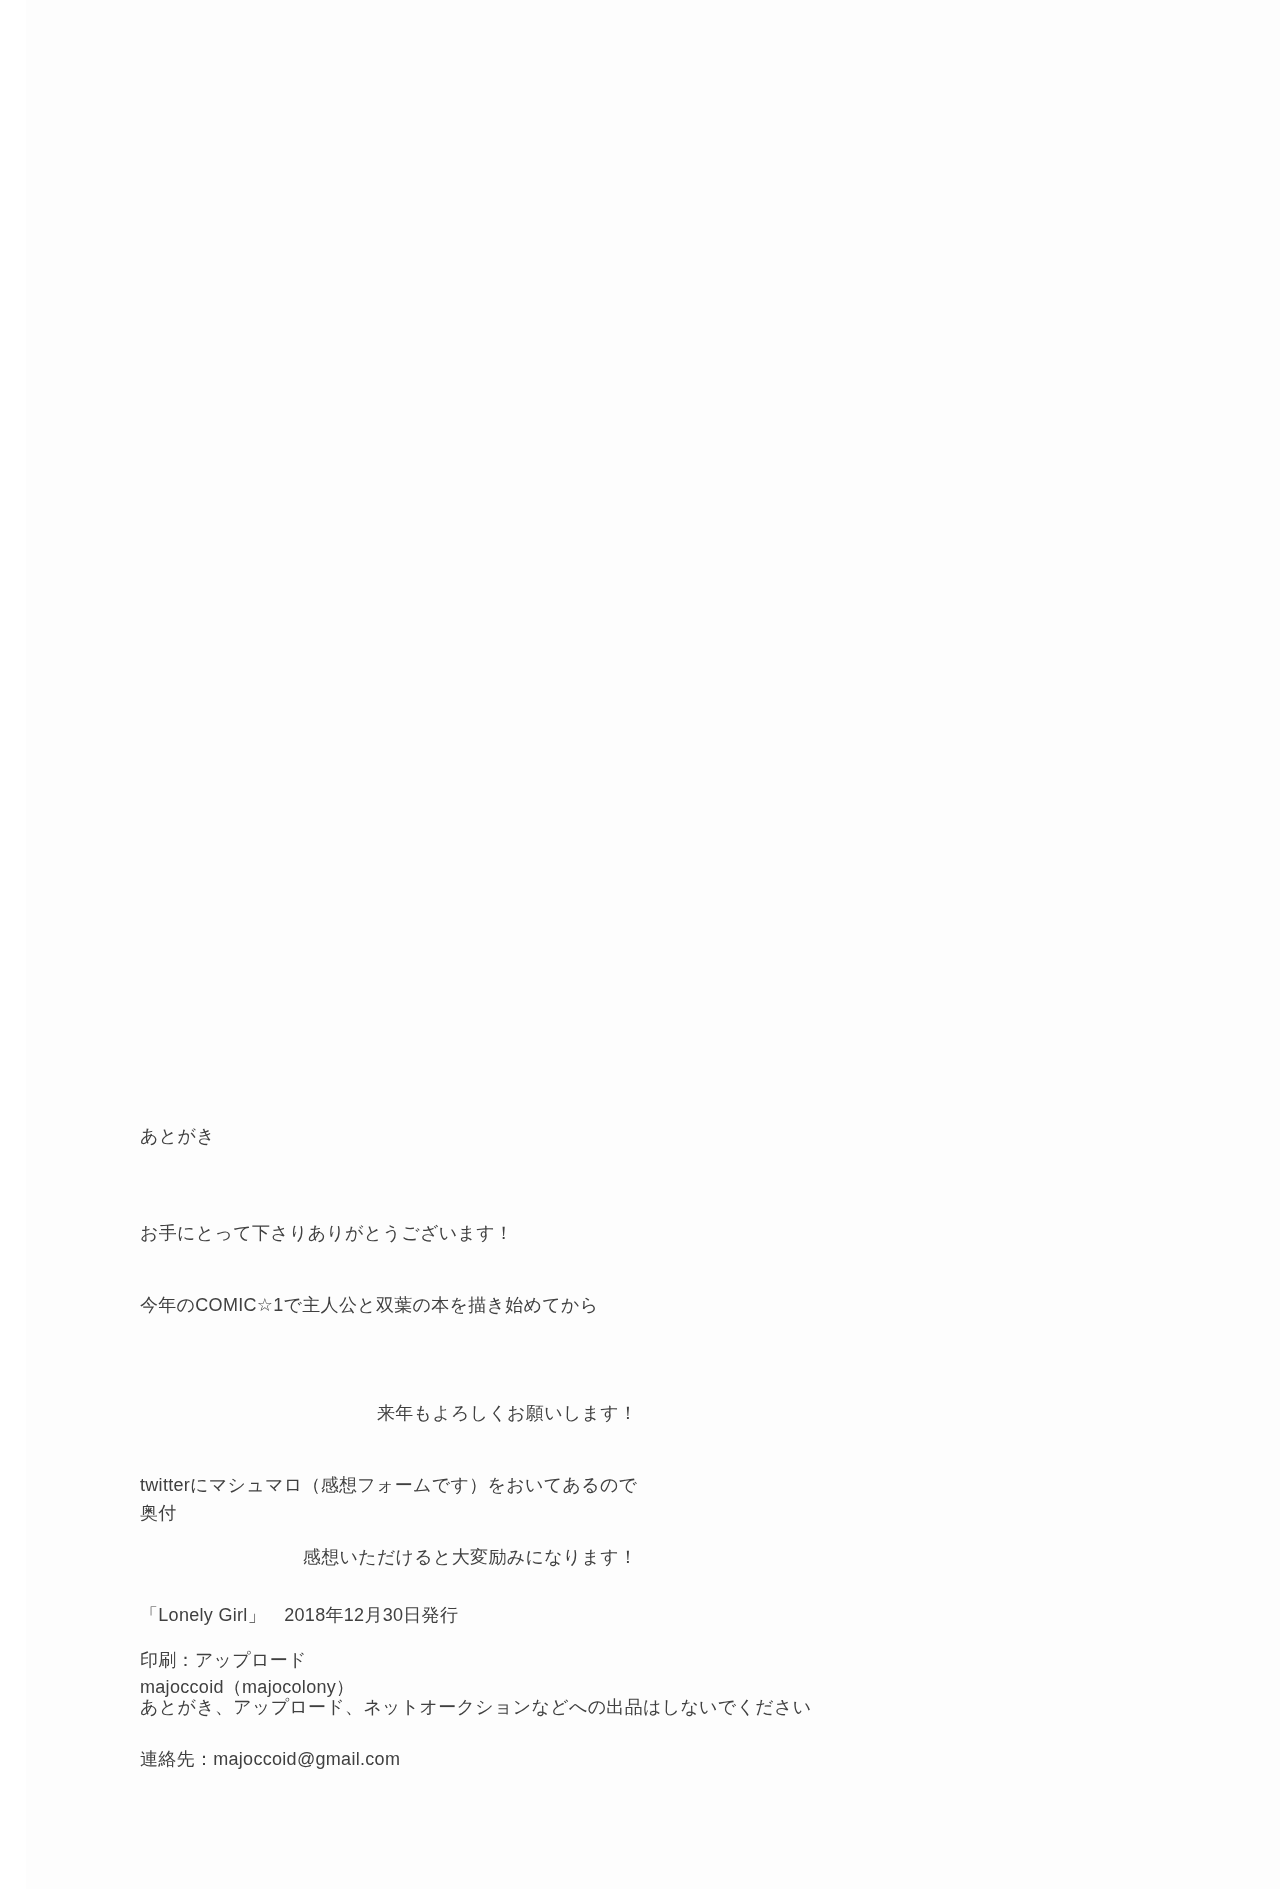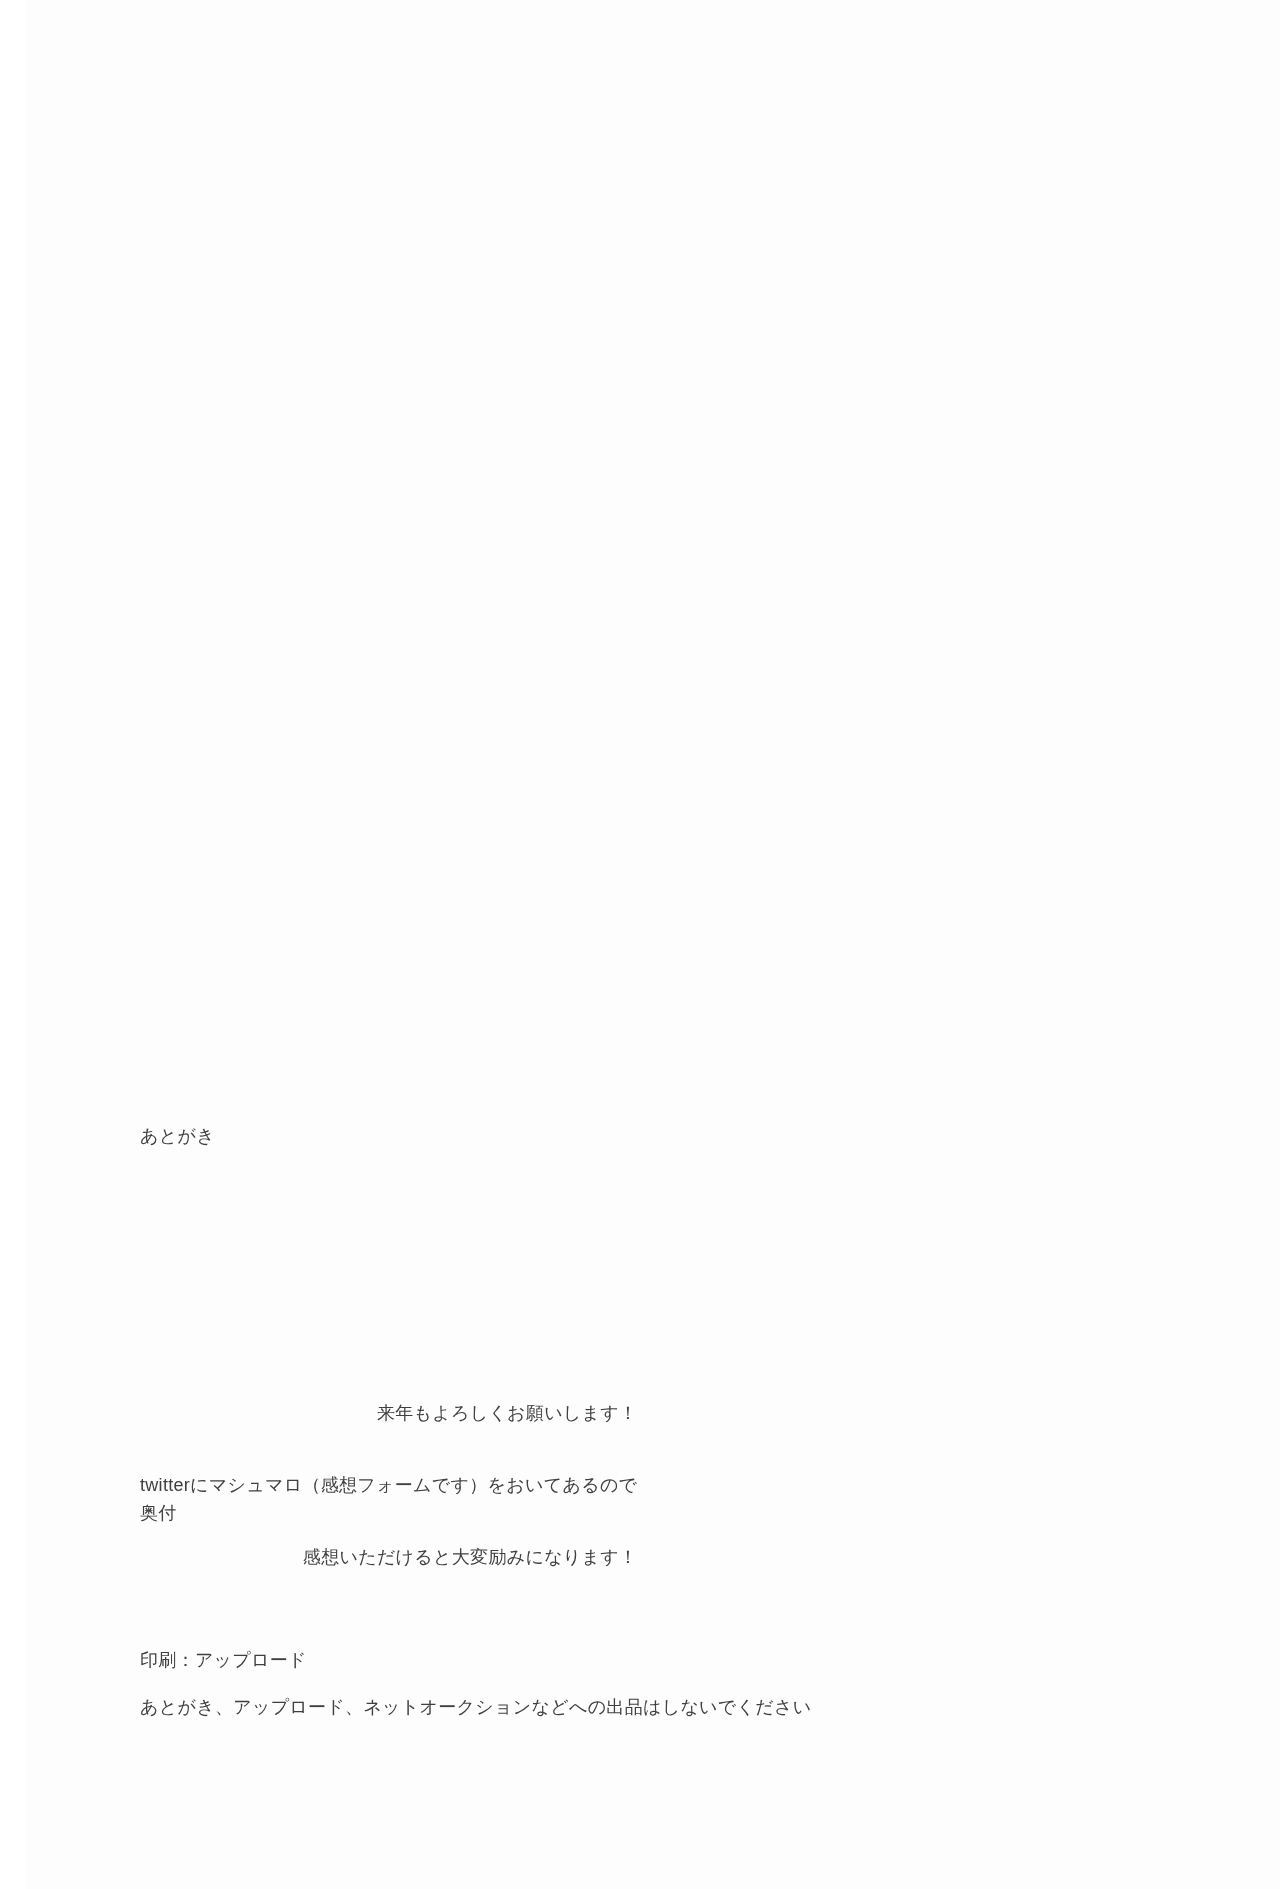--- a/index.html
+++ b/index.html
@@ -38,28 +38,35 @@
   }
 </style>
 </head>
 <body>
 
 <div class="page">
 
   <div class="textblock tb-title">あとがき</div>
 
   <div class="textblock tb-para1">
+    <span class="line">お手にとって下さりありがとうございます！</span>
+    <span class="line">今年のCOMIC☆1で主人公と双葉の本を描き始めてから</span>
   </div>
 
   <div class="textblock tb-para2">
     <span class="line">来年もよろしくお願いします！</span>
     <span class="line">twitterにマシュマロ（感想フォームです）をおいてあるので</span>
     <span class="line">感想いただけると大変励みになります！</span>
   </div>
 
   <div class="textblock tb-okuzuke">奥付</div>
 
+  <div class="textblock tb-colophon">
+    <span class="line">「Lonely Girl」　2018年12月30日発行</span>
+    <span class="line">majoccoid（majocolony）</span>
+    <span class="line">連絡先：majoccoid@gmail.com</span>
+  </div>
 
   <div class="textblock tb-printer">印刷：アップロード</div>
 
   <div class="textblock tb-notice">あとがき、アップロード、ネットオークションなどへの出品はしないでください</div>
 
 </div>
 
 </body></html>

